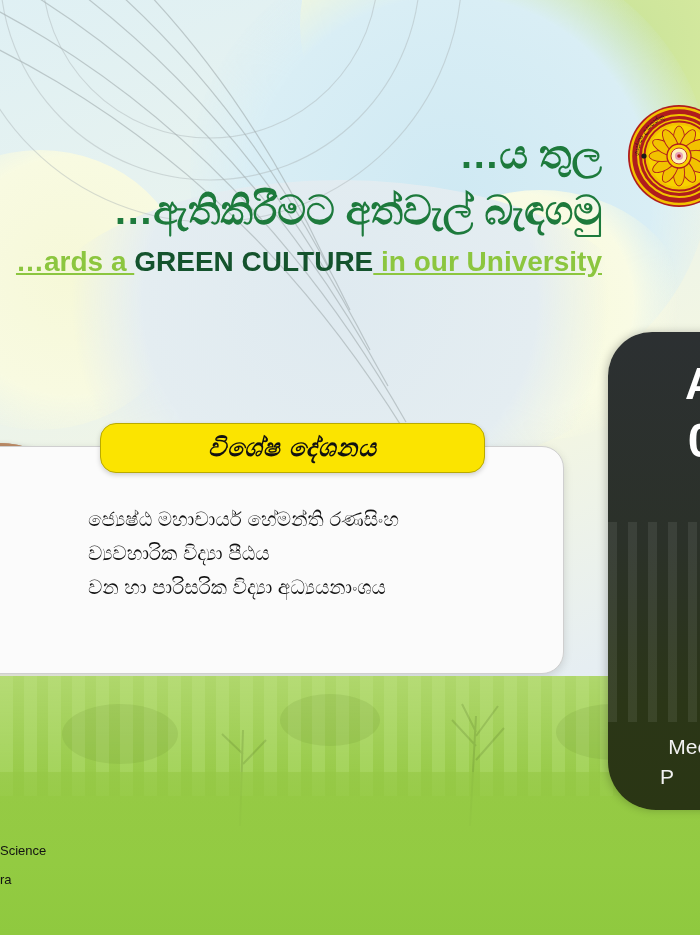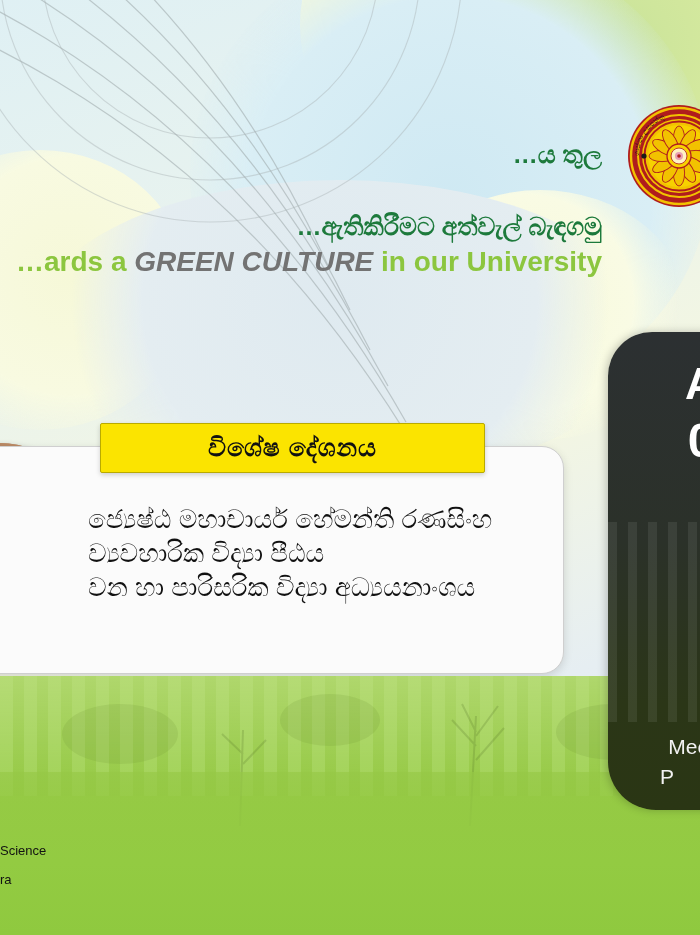--- a/index.html
+++ b/index.html
@@ -42,33 +42,33 @@
   .blob-f{ 
     width:620px;height:300px;left:30px;top:180px;
     background:radial-gradient(circle at 50% 40%,#dfeaf0 0%,#e4edf1 55%,rgba(228,237,241,0) 75%);
   }
   .swirl{position:absolute;left:-430px;top:-330px;width:1000px;height:760px;pointer-events:none;}
 
   
   .headline{
     position:absolute;left:0;top:126px;width:616px;
     color:#1d7a3c;font-weight:bold;
-    font-size:25px;line-height:56px;letter-spacing:0px;
+    font-size:40px;line-height:56px;letter-spacing:0px;
     text-align:right;padding-right:14px;box-sizing:border-box;
     white-space:nowrap;
   }
   .headline .l1{display:block;}
-  .headline .l2{display:block;margin-top:16px;}
+  .headline .l2{display:block;}
   .subhead{
     position:absolute;left:0;top:246px;width:616px;
     text-align:right;padding-right:14px;box-sizing:border-box;
     font-size:28px;font-weight:bold;white-space:nowrap;
   }
-  .sub-lite{color:#8cc63f;}
-  .sub-strong{color:#737373;font-style:italic;}
+  .sub-lite{color:#8cc63f;text-decoration:underline;}
+  .sub-strong{color:#14532d;}
 
   
   .seal{
     position:absolute;left:627px;top:104px;width:104px;height:104px;
   }
 
   
   .portrait{
     position:absolute;left:-88px;top:443px;width:176px;height:176px;
     border-radius:50%;overflow:hidden;
@@ -87,33 +87,33 @@
   
   .card{
     position:absolute;left:-40px;top:446px;width:602px;height:226px;
     background:#fbfbfb;
     border:1px solid #cfcfcf;
     border-radius:22px;
     box-shadow:0 3px 10px rgba(0,0,0,.13);
   }
   .card-body{
     position:absolute;left:88px;top:502px;width:470px;
-    color:#111;font-size:26px;line-height:34px;font-weight:500;
+    color:#111;font-size:20px;line-height:34px;font-weight:500;
     white-space:nowrap;
   }
   .card-body span{display:block;}
 
   
   .banner{
     position:absolute;left:100px;top:423px;width:383px;height:48px;
     background:#fbe400;
     border:1px solid #b9aa00;
-    border-radius:2px;
+    border-radius:16px;
     box-shadow:0 2px 5px rgba(0,0,0,.18);
-    display:flex;align-items:center;justify-content:center;
+    display:flex;align-items:center;justify-content:center;font-style:italic;
   }
   .banner-label{
     color:#111;font-size:25px;font-weight:bold;letter-spacing:1px;
     white-space:nowrap;
   }
 
   
   .photo-band{
     position:absolute;left:0;top:676px;width:700px;height:259px;
     overflow:hidden;

